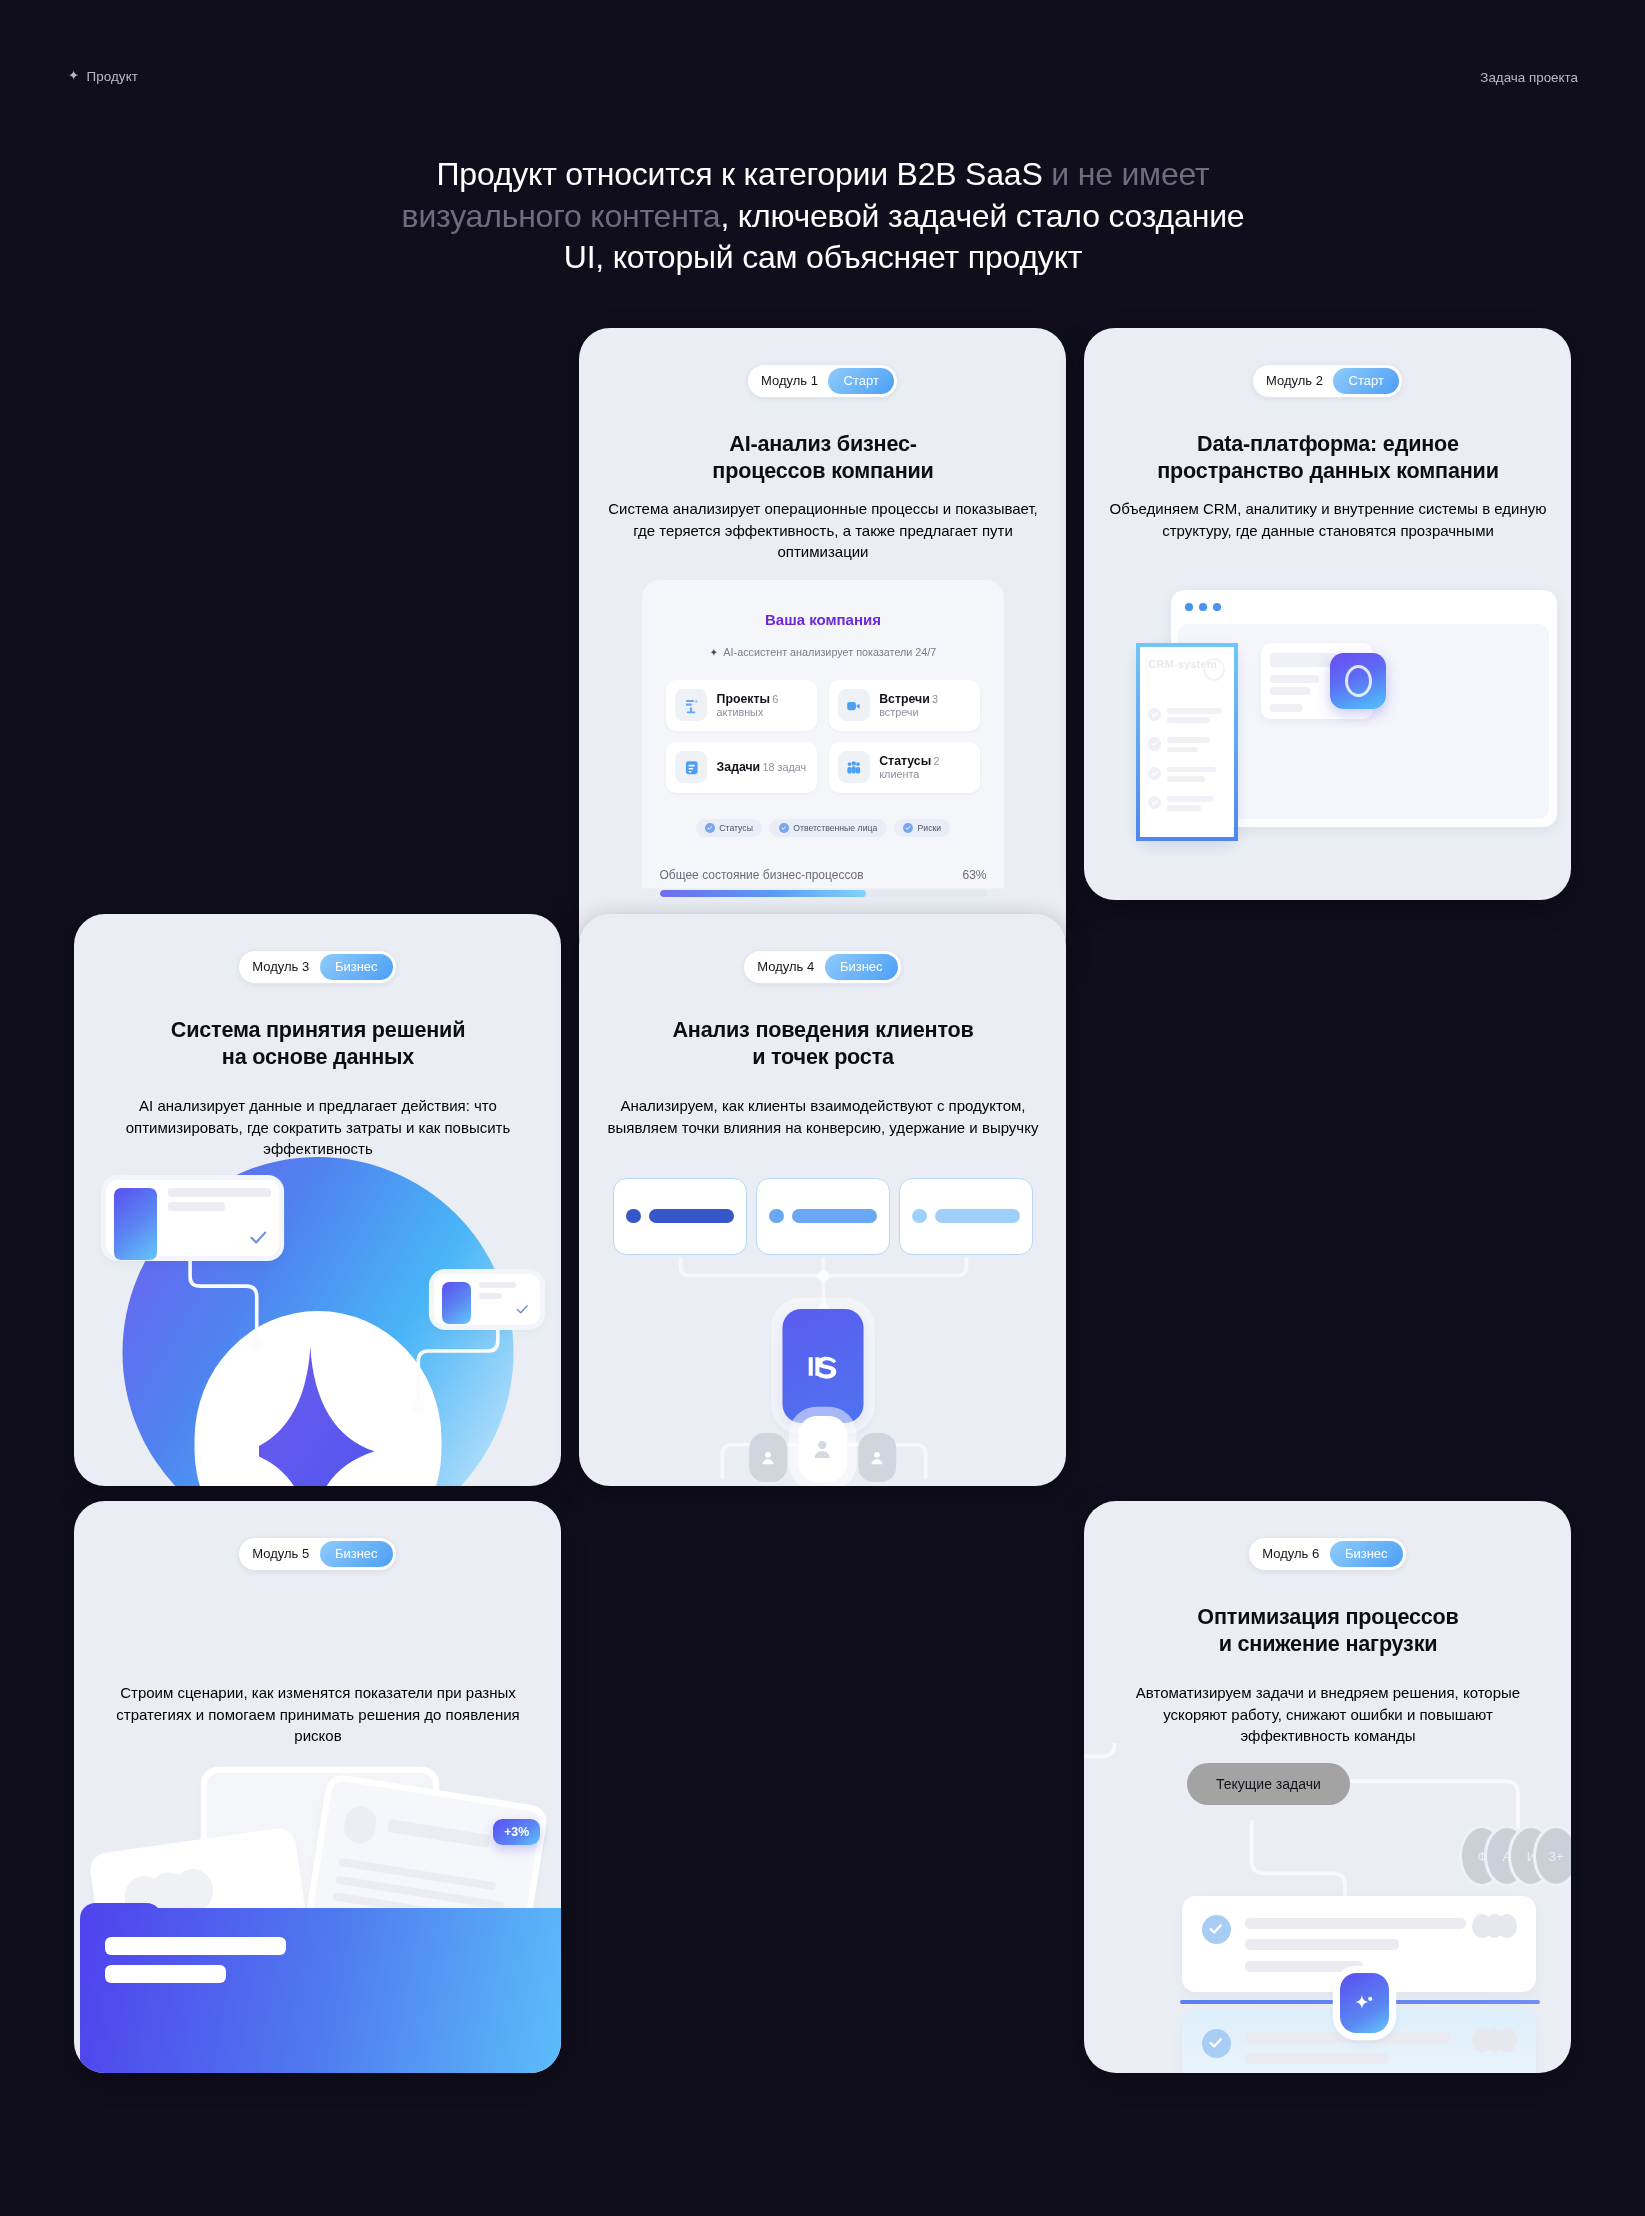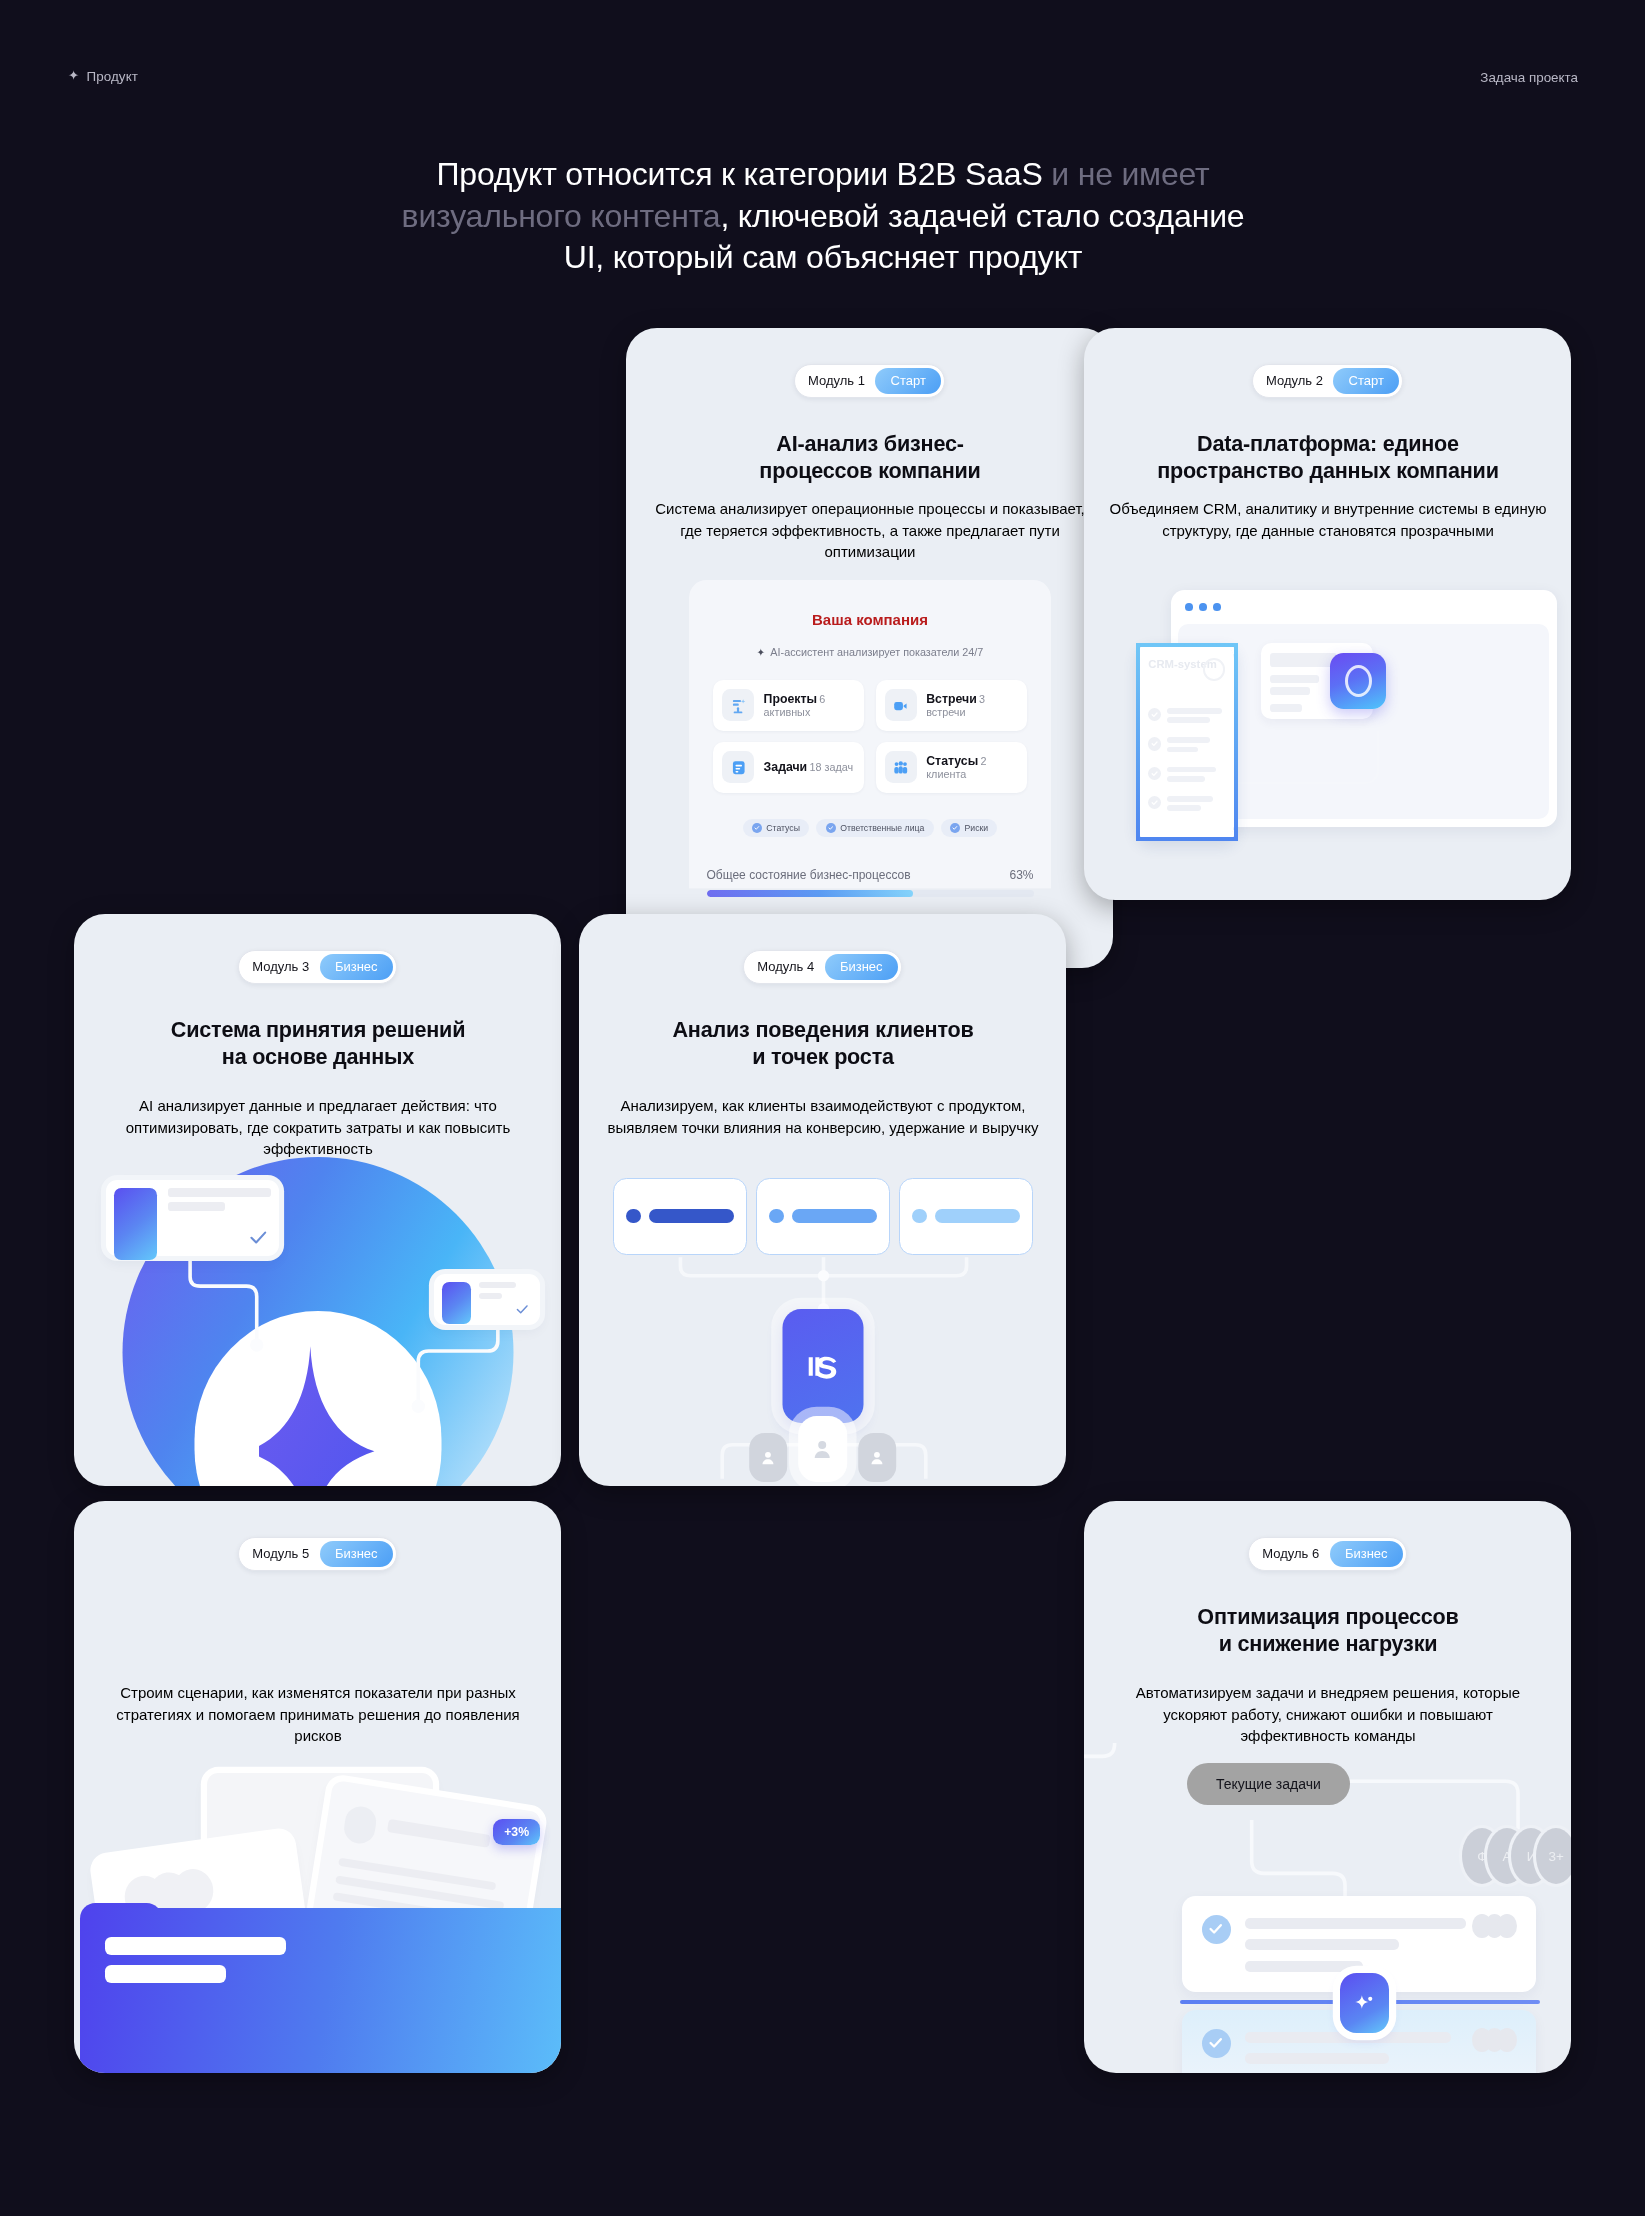--- a/index.html
+++ b/index.html
@@ -20,21 +20,21 @@
   
   .hero { position:absolute; top:154px; left:0; width:1646px; text-align:center;
           font-size:32px; line-height:1.30; font-weight:500; color:#ffffff; letter-spacing:-0.2px; }
   .hero .dim { color:#6e6c80; }
 
   
   .card {
     position:absolute; background:#eaeef4; border-radius:31px;
     box-shadow:0 7.2px 26px rgba(0,0,0,.30); overflow:hidden;
   }
-  .c1 { left:579px; top:328px;  width:487px;  height:640px;margin-left:47px; }
+  .c1 { left:579px; top:328px;  width:487px;  height:640px; }
   .c2 { left:1084px; top:328px;  width:487px;  height:572px; }
   .c3 { left:74px;  top:914px; width:487px;  height:572px; }
   .c4 { left:579px; top:914px; width:487px;  height:572px; }
   .c5 { left:74px;  top:1501px; width:487px;  height:572px; }
   .c6 { left:1084px; top:1501px; width:487px;  height:572px;border-radius:32px; }
 
   
   .badge-wrap { position:absolute; left:0; width:100%; top:36px; display:flex; justify-content:center; }
   .badge {
     display:inline-flex; align-items:center; background:#ffffff;
@@ -49,21 +49,21 @@
 
   .ctitle { position:absolute; left:26px; top:103px; width:436px; text-align:center;
             font-size:21.6px; line-height:1.25; font-weight:700; color:#0d0d14; letter-spacing:-0.2px; }
   .cdesc  { position:absolute; left:25px; top:170px; width:438px; text-align:center;
             font-size:15px; line-height:1.44; color:#000000; }
   .cdesc.t3 { top:181px; }
 
   
   .mock1 { position:absolute; left:63px; top:252px; width:362px; height:309px;
            background:#f4f6fa; border-radius:17.5px 17.5px 0 0; box-shadow:0 -0.5px 0 #e7ebf2 inset; }
-  .m1-title { text-align:center; font-size:15px; font-weight:700; color:#b91c1c; margin-top:31px; }
+  .m1-title { text-align:center; font-size:15px; font-weight:700; color:#6d28d9; margin-top:31px; }
   .m1-sub { display:flex; align-items:center; justify-content:center; gap:5.1px;
             margin-top:17.5px; font-size:10.8px; color:#7b7e8c; }
   .m1-sub .sp { font-size:10.3px; color:#4a4d5c; }
   .m1-grid { display:grid; grid-template-columns:1fr 1fr; gap:11.3px; margin:22.6px 24px 0; }
   .m1-cell { background:#fff; border-radius:10.3px; padding:9.3px 9.3px; display:flex; align-items:center; gap:9.3px;
              box-shadow:0 1px 3.1px rgba(25,35,70,.05); }
   .m1-ic { width:32px; height:32px; border-radius:8.2px; background:#eef1f6;
            display:flex; align-items:center; justify-content:center; flex:0 0 auto; }
   .m1-ic svg { width:17.5px; height:17.5px; }
   .m1-ct .k { font-size:12.3px; font-weight:700; color:#12121a; }

